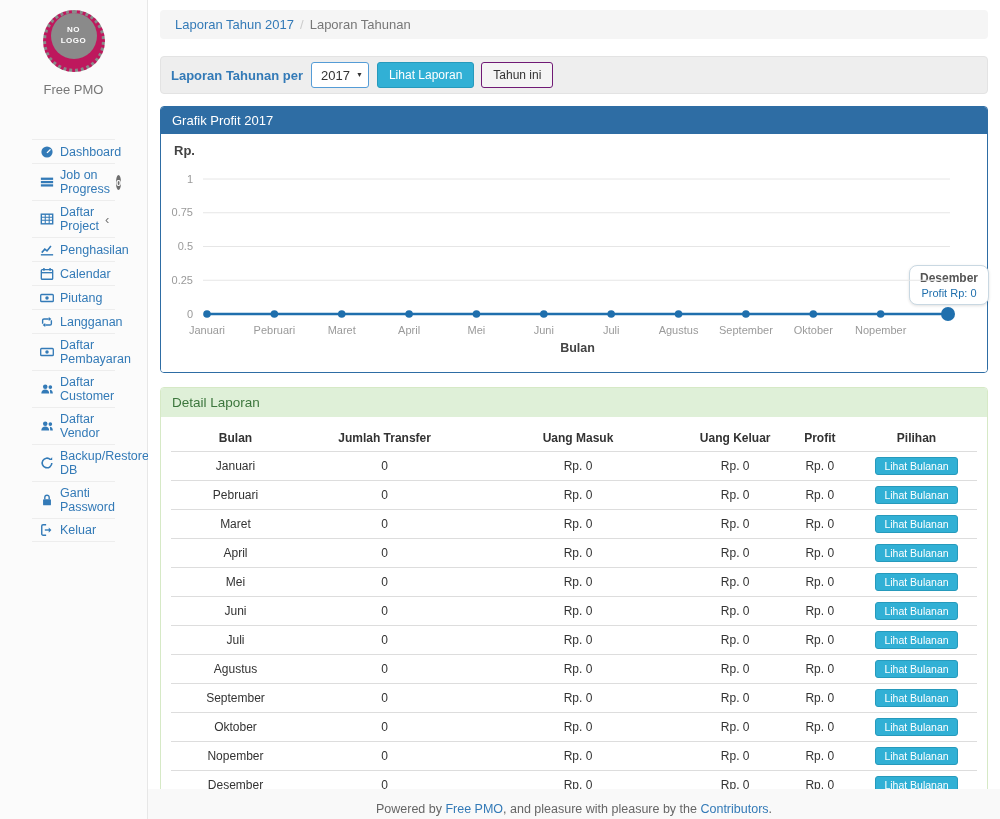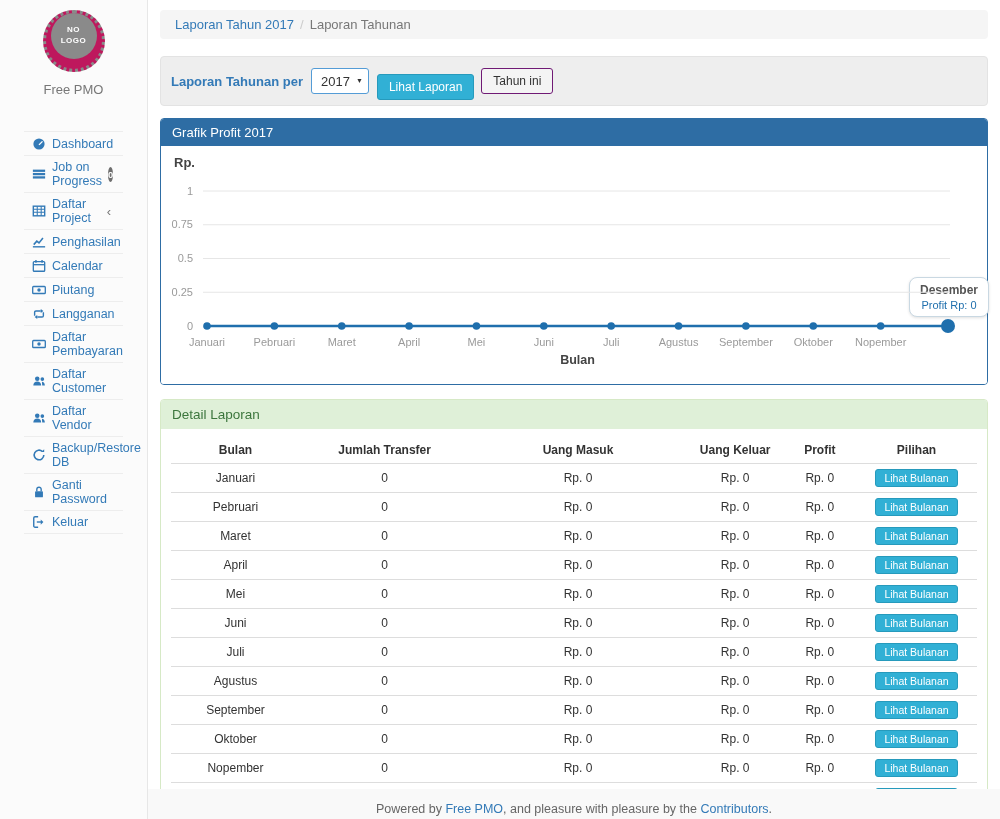--- a/index.html
+++ b/index.html
@@ -12,21 +12,21 @@
   .sidebar { position:fixed; left:0; top:0; width:148px; height:819px;
     background:#fbfbfb; border-right:1px solid #e7e7e7; }
   .logo-wrap { text-align:center; padding:8px 0 10px; }
   .logo-circle { width:62px; height:62px; margin:2px auto 0; border-radius:50%;
     border:3px dotted #8a8a8a; background:#be185d; display:flex; align-items:flex-start; justify-content:center; }
   .logo-inner { width:46px; height:46px; border-radius:50%; background:#8a8a8a; color:#fff;
     font-size:8px; font-weight:bold; letter-spacing:.5px; display:flex; align-items:center; justify-content:center;
     text-align:center; }
   .logo-inner span { width:30px; line-height:1.35; }
   .brand { color:#777; font-size:13px; margin-top:10px; }
-  .nav { list-style:none; margin:8px; padding:16px; }
+  .nav { list-style:none; margin:16px; padding:16px; }
   .nav li { display:flex; align-items:center; gap:6px; padding:4px 8px; min-height:24px;
     border-top:1px solid #ededed; color:#337ab7; font-size:12.5px; cursor:pointer; }
   .nav li:last-child { border-bottom:1px solid #ededed; }
   .nav li .ic { flex:0 0 14px; display:flex; align-items:center; }
   .badge { margin-left:auto; margin-right:3px; background:#6e6e6e; color:#fff; border-radius:50%;
     font-size:9.5px; width:15px; height:15px; line-height:15px; text-align:center; font-weight:bold; }
   .chev { margin-left:auto; margin-right:4px; color:#777; font-size:13px; line-height:1; }
   
   .main { margin-left:148px; position:relative; height:819px; background:#fff; }
   .breadcrumb { margin:10px 12px 0; background:#f5f5f5; border-radius:4px; padding:7px 15px;
@@ -35,21 +35,21 @@
   .bc-sep { margin:0 6px; color:#ccc; }
   .bc-current { color:#777; }
   .well { margin:17px 12px 12px; background:#eee; border:1px solid #e3e3e3; border-radius:4px;
     padding:5px 10px; display:flex; align-items:center; min-height:38px; }
   .well-label { color:#337ab7; font-weight:bold; font-size:13px; margin-right:8px;text-align:right; }
   .select-wrap { position:relative; display:inline-block; }
   select { appearance:none; -webkit-appearance:none; border:1px solid #549cd6; border-radius:3px;
     background:#fff; font-size:13px; padding:3px 18px 3px 9px; color:#333; height:26px; outline:none; }
   .caret { position:absolute; right:6px; top:9px; font-size:7px; color:#333; pointer-events:none; }
   .btn { font-size:12px; border-radius:3px; padding:5px 11px; cursor:pointer; line-height:1.2; }
-  .btn-info { background:#31b0d5; border:1px solid #269abc; color:#fff; margin-left:8px;margin-top:12px; }
+  .btn-info { background:#31b0d5; border:1px solid #269abc; color:#fff; margin-left:8px; }
   .btn-default { background:#f4f4f4; border:1px solid #701a75; color:#333; margin-left:7px; }
   
   .panel { margin:0 12px; border-radius:4px; background:#fff; }
   .panel-primary { border:1px solid #2e6da4; }
   .panel-primary .panel-heading { background:#2e6da4; color:#fff; font-size:13px; padding:6px 11px;
     border-radius:3px 3px 0 0; }
   .chart-body { position:relative; height:238px; background:#fff; border-radius:0 0 3px 3px; }
   .chart-body svg { position:absolute; left:0; top:0; }
   .ylab { position:absolute; left:13px; top:9px; font-weight:bold; font-size:13px; color:#444; }
   .xlab { position:absolute; left:46px; width:741px; top:207px; text-align:center;

